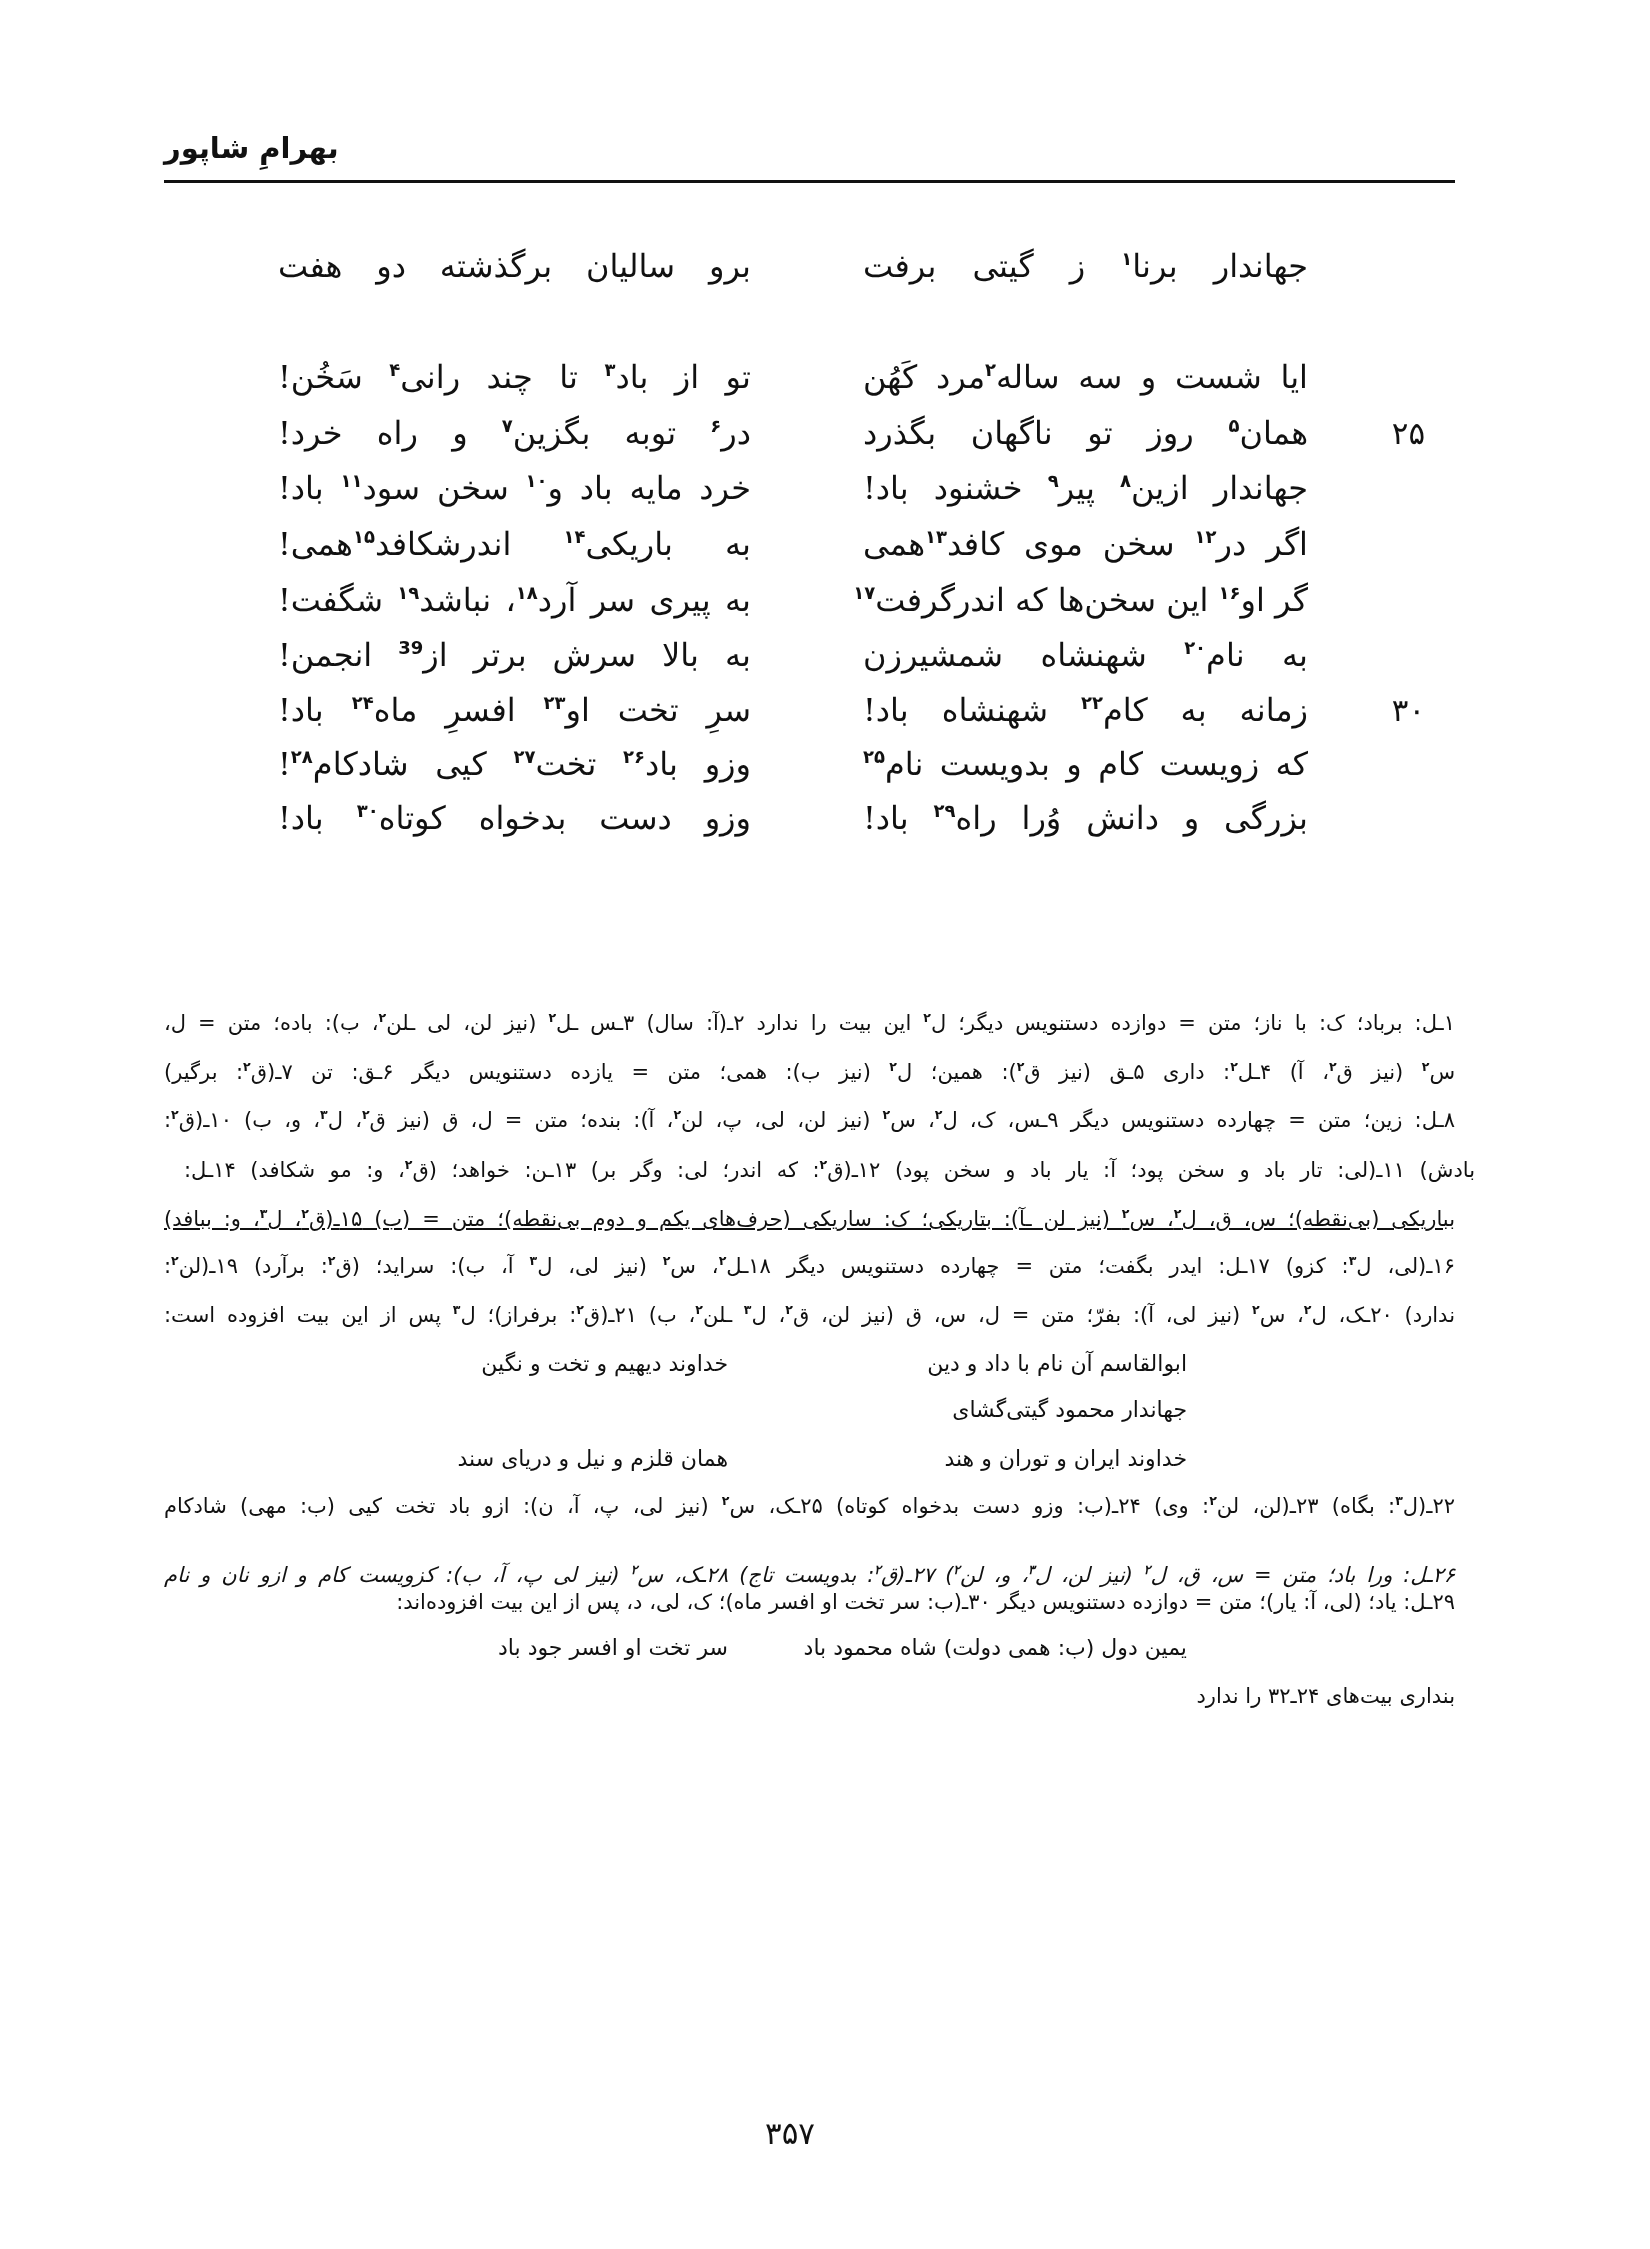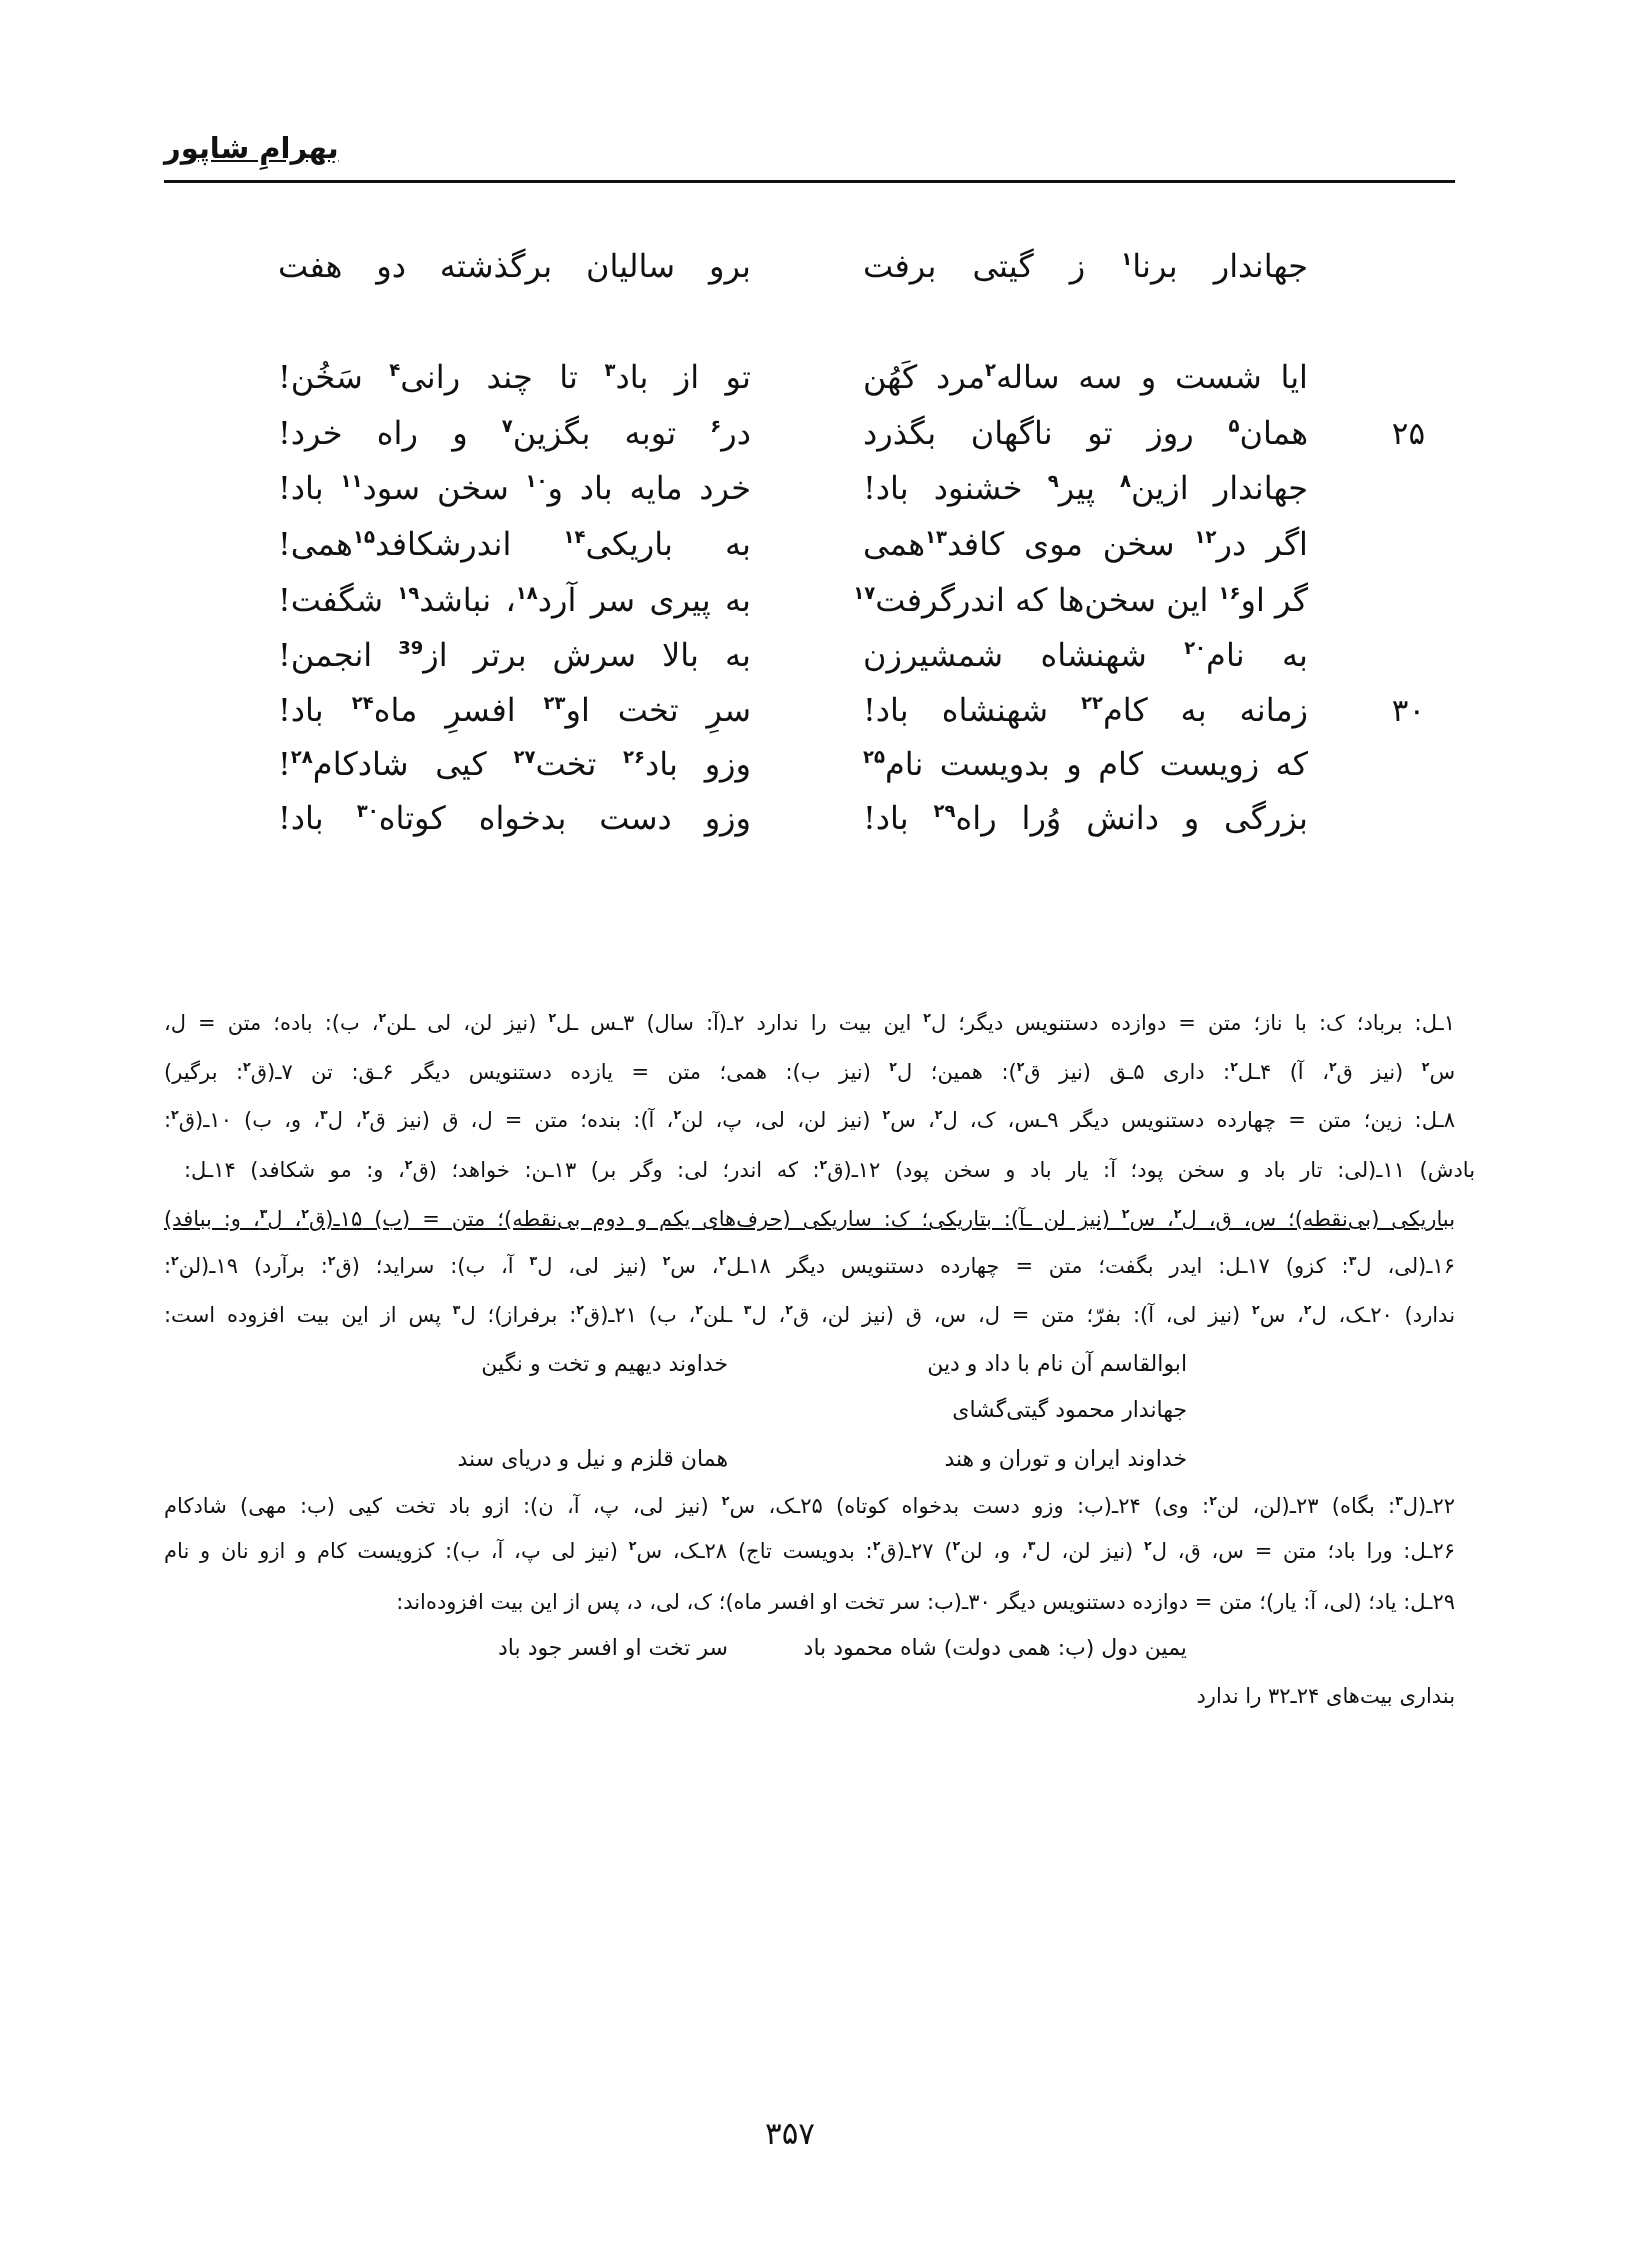--- a/index.html
+++ b/index.html
@@ -1,19 +1,19 @@
 <!DOCTYPE html>
 <html style="font-size:11px"><head>
 <meta charset="utf-8">
 <style>
   html, body { margin:0; padding:0; background:#ffffff; }
   body { width:1650px; height:2250px; position:relative; overflow:hidden;
          font-family:"DejaVu Serif", serif; color:#111111; }
   .abs { position:absolute; }
-  .rtl { direction:rtl; unicode-bidi:isolate;text-decoration:underline; }
+  .rtl { direction:rtl; unicode-bidi:isolate; }
   .running-head { left:164px; top:131px; width:209px; font-family:"DejaVu Sans", sans-serif;
                   font-weight:bold; font-size:29px; text-align:left; }
   .rule { left:164px; top:180px; width:1291px; height:2.8px; background:#111111; }
 
   .verse-row { position:absolute; height:50px; }
   .hemi { position:absolute; top:0; height:50px; font-size:32px; line-height:50px; white-space:nowrap;
           direction:rtl; text-align:justify; text-align-last:justify; }
   .hemi-right { left:863px; width:445px; }
   .hemi-left { left:278px; width:473px; }
   .verse-num { position:absolute; left:1384px; width:49px; top:0; height:50px; font-size:31px;
@@ -98,21 +98,21 @@
       <span class="h2">خداوند دیهیم و تخت و نگین</span>
     </div>
     <div class="fn-verse" style="top: 387px; left: 202px; width: 821px;">
       <span class="h1">جهاندار محمود گیتی‌گشای</span>
     </div>
     <div class="fn-verse" style="top: 436px; left: 202px; width: 821px;">
       <span class="h1">خداوند ایران و توران و هند</span>
       <span class="h2">همان قلزم و نیل و دریای سند</span>
     </div>
     <div class="fn-line" style="top: 483px;">۲۲ـ(ل<sup class="fn-sup">۳</sup>: بگاه) ۲۳ـ(لن، لن<sup class="fn-sup">۲</sup>: وی) ۲۴ـ(ب: وزو دست بدخواه کوتاه) ۲۵ـک، س<sup class="fn-sup">۲</sup> (نیز لی، پ، آ، ن): ازو باد تخت کیی (ب: مهی) شادکام</div>
-    <div class="fn-line" style="top: 528px;">۲۶ـل: ورا باد؛ متن = س، ق، ل<sup class="fn-sup">۲</sup> (نیز لن، ل<sup class="fn-sup">۳</sup>، و، لن<sup class="fn-sup">۲</sup>) ۲۷ـ(ق<sup class="fn-sup">۲</sup>: بدویست تاج) ۲۸ـک، س<sup class="fn-sup">۲</sup> (نیز لی پ، آ، ب): کزویست کام و ازو نان و نام</div>
+    <div class="fn-line" style="top: 552px; font-style: italic;">۲۶ـل: ورا باد؛ متن = س، ق، ل<sup class="fn-sup">۲</sup> (نیز لن، ل<sup class="fn-sup">۳</sup>، و، لن<sup class="fn-sup">۲</sup>) ۲۷ـ(ق<sup class="fn-sup">۲</sup>: بدویست تاج) ۲۸ـک، س<sup class="fn-sup">۲</sup> (نیز لی پ، آ، ب): کزویست کام و ازو نان و نام</div>
     <div class="fn-line ragged" style="top: 579px;">۲۹ـل: یاد؛ (لی، آ: یار)؛ متن = دوازده دستنویس دیگر ۳۰ـ(ب: سر تخت او افسر ماه)؛ ک، لی، د، پس از این بیت افزوده‌اند:</div>
     <div class="fn-verse" style="top: 625px; left: 202px; width: 821px;">
       <span class="h1">یمین دول (ب: همی دولت) شاه محمود باد</span>
       <span class="h2">سر تخت او افسر جود باد</span>
     </div>
     <div class="fn-line ragged" style="top: 673px;">بنداری بیت‌های ۲۴ـ۳۲ را ندارد</div>
   </div>
 
 <div class="abs page-number">۳۵۷</div>
 

